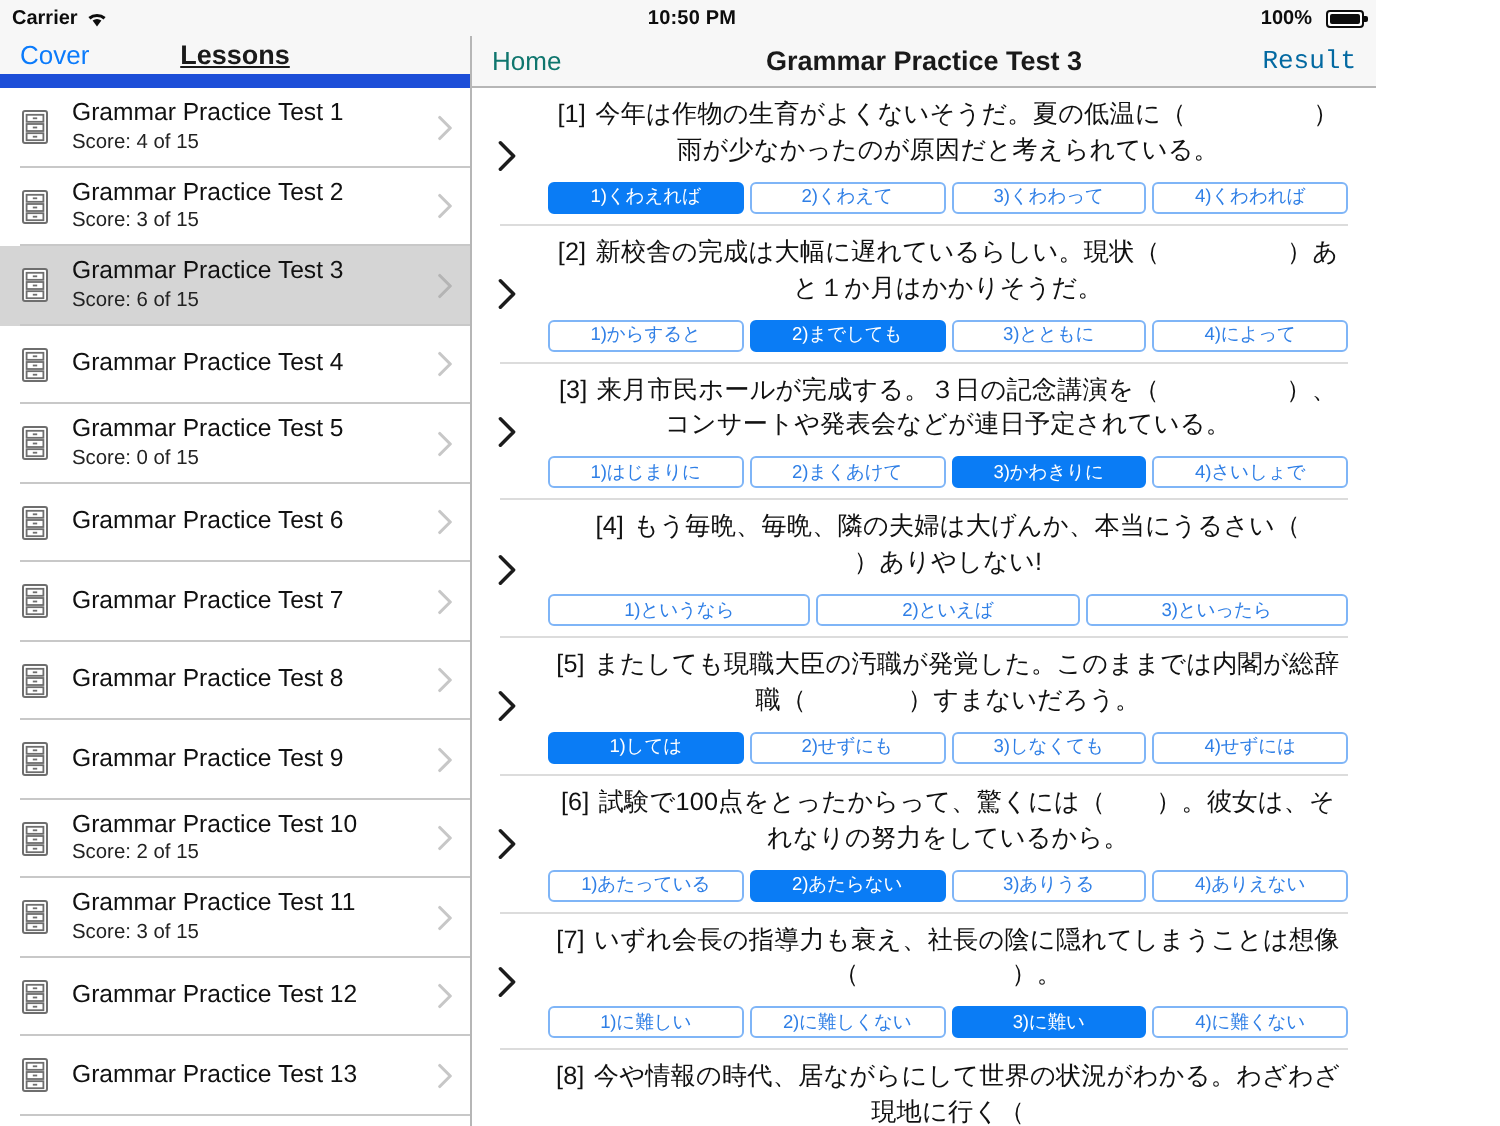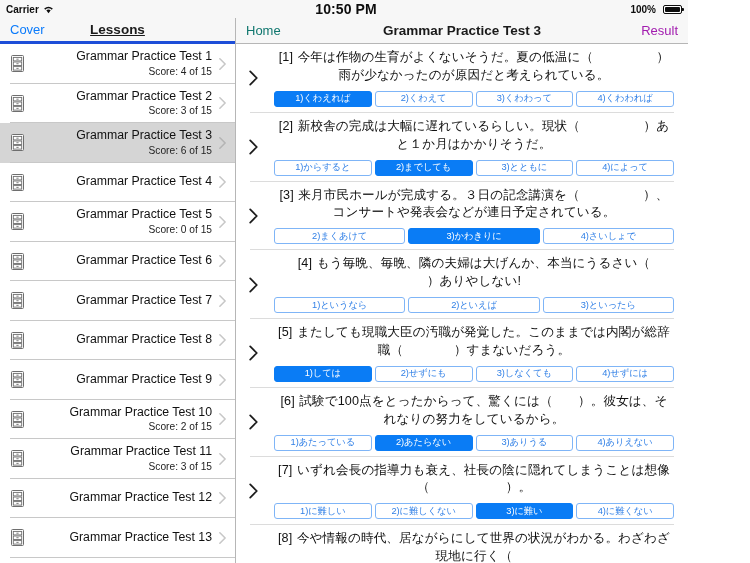--- a/index.html
+++ b/index.html
@@ -18,21 +18,21 @@
     height: 18px; flex: 0 0 18px;
     background: #f7f7f7;
     display: flex; align-items: center;
     font-size: 10px; color: #0d0d0d;
     padding: 0 6px;
     position: relative;
   }
   .sb-left { display: flex; align-items: center; gap: 4px; }
   .sb-center {
     position: absolute; left: 4px; right: 0; text-align: center;
-    font-size: 14px; font-weight: bold; letter-spacing: .1px;
+    font-size: 10px; font-weight: bold; letter-spacing: .1px;
   }
   .sb-right {
     margin-left: auto; display: flex; align-items: center; gap: 7px;
     position: relative; z-index: 2; font-size: 10px; font-weight: bold;
   }
   .sb-carrier { font-size: 10px; font-weight: bold; }
   .wifi-icon { display: inline-block; width: 11px; height: 9px; }
   .batt {
     width: 19px; height: 9px; border: 1px solid #0d0d0d; border-radius: 2px;
     position: relative; padding: 1px; background: #fff;
@@ -50,21 +50,21 @@
   .sidebar {
     width: 236px; flex: 0 0 236px;
     display: flex; flex-direction: column;
     background: #ffffff;
     border-right: 1px solid #b6b6b6;
     min-height: 0;
   }
   .nav-sidebar {
     height: 26px; flex: 0 0 26px;
     background: #f7f7f7;
-    border-bottom: 3px solid #1d4ed8;
+    border-bottom: 7px solid #1d4ed8;
     display: flex; align-items: center;
     position: relative;
   }
   .nav-back {
     color: #0b7bfb; font-size: 13px; padding-left: 10px; cursor: pointer;
     white-space: nowrap;
   }
   .nav-sidebar-title {
     position: absolute; left: 0; right: 0; text-align: center;
     font-size: 13.5px; font-weight: bold; color: #1a1a1a;
@@ -79,21 +79,21 @@
     padding: 0 8px 0 10px;
     background: #fff;
     cursor: pointer;
   }
   .lesson-row.selected { background: #d5d5d5; }
   .lesson-row::after {
     content: ""; position: absolute; left: 10px; right: 0; bottom: 0;
     height: 1px; background: #c8c8c8;
   }
   .cab-icon { flex: 0 0 15px; width: 15px; height: 19px; margin-right: 11px; }
-  .lesson-text { flex: 1 1 auto; min-width: 0; line-height: 1.12; text-align: right; }
+  .lesson-text { flex: 1 1 auto; min-width: 0; line-height: 1.12; }
   .lesson-title {
     font-size: 12.3px; color: #111; white-space: nowrap;
     overflow: hidden; text-overflow: ellipsis;
   }
   .lesson-score { font-size: 10.2px; color: #232323; margin-top: 1.5px; }
   .chev { flex: 0 0 auto; width: 9px; height: 14px; margin-left: 6px; opacity: .55; }
 
   
   .main { flex: 1 1 auto; display: flex; flex-direction: column; min-width: 0; min-height: 0; background: #fff; }
   .nav-main {
@@ -101,21 +101,21 @@
     background: #f7f7f7;
     border-bottom: 1px solid #b6b6b6;
     display: flex; align-items: center; position: relative;
     padding: 0 10px;
   }
   .nav-home { color: #0f766e; font-size: 13px; cursor: pointer; white-space: nowrap; z-index: 2; }
   .nav-main-title {
     position: absolute; left: 0; right: 0; text-align: center;
     font-size: 13.5px; font-weight: bold; color: #1a1a1a; pointer-events: none;
   }
-  .nav-result { margin-left: auto; color: #a21caf; font-size: 13px; cursor: pointer; z-index: 2; white-space: nowrap; }
+  .nav-result { margin-left: auto; color: #0369a1; font-size: 13px; cursor: pointer; z-index: 2; white-space: nowrap; font-family: Liberation Mono, monospace; }
 
   .questions { flex: 1 1 auto; overflow: hidden; position: relative; }
   .qitem { position: relative; padding: 5px 14px 6px 38px; }
   .qitem::after {
     content: ""; position: absolute; left: 14px; right: 14px; bottom: 0;
     height: 1px; background: #dcdcdc;
   }
   .q-chev {
     position: absolute; left: 12px; top: 50%; transform: translateY(-50%);
     width: 11px; height: 18px;
@@ -441,20 +441,21 @@
               <div class="choice">3)とともに</div>
               <div class="choice">4)によって</div>
             </div>
           </div>
           <div class="qitem">
             <span class="q-chev"><svg viewBox="0 0 10 16" width="11" height="18" aria-hidden="true">
                 <path d="M2 2 L8 8 L2 14" fill="none" stroke="#1c1c1c" stroke-width="1.6" stroke-linecap="round" stroke-linejoin="round"></path>
               </svg></span>
             <div class="q-text"><span class="q-num">[3]</span> <span>来月市民ホールが完成する。３日の記念講演を（　　　　　）、コンサートや発表会などが連日予定されている。</span></div>
             <div class="choices">
+              <div class="choice">1)はじまりに</div>
               <div class="choice">2)まくあけて</div>
               <div class="choice sel">3)かわきりに</div>
               <div class="choice">4)さいしょで</div>
             </div>
           </div>
           <div class="qitem">
             <span class="q-chev"><svg viewBox="0 0 10 16" width="11" height="18" aria-hidden="true">
                 <path d="M2 2 L8 8 L2 14" fill="none" stroke="#1c1c1c" stroke-width="1.6" stroke-linecap="round" stroke-linejoin="round"></path>
               </svg></span>
             <div class="q-text"><span class="q-num">[4]</span> <span>もう毎晩、毎晩、隣の夫婦は大げんか、本当にうるさい（　　　　）ありやしない!</span></div>

